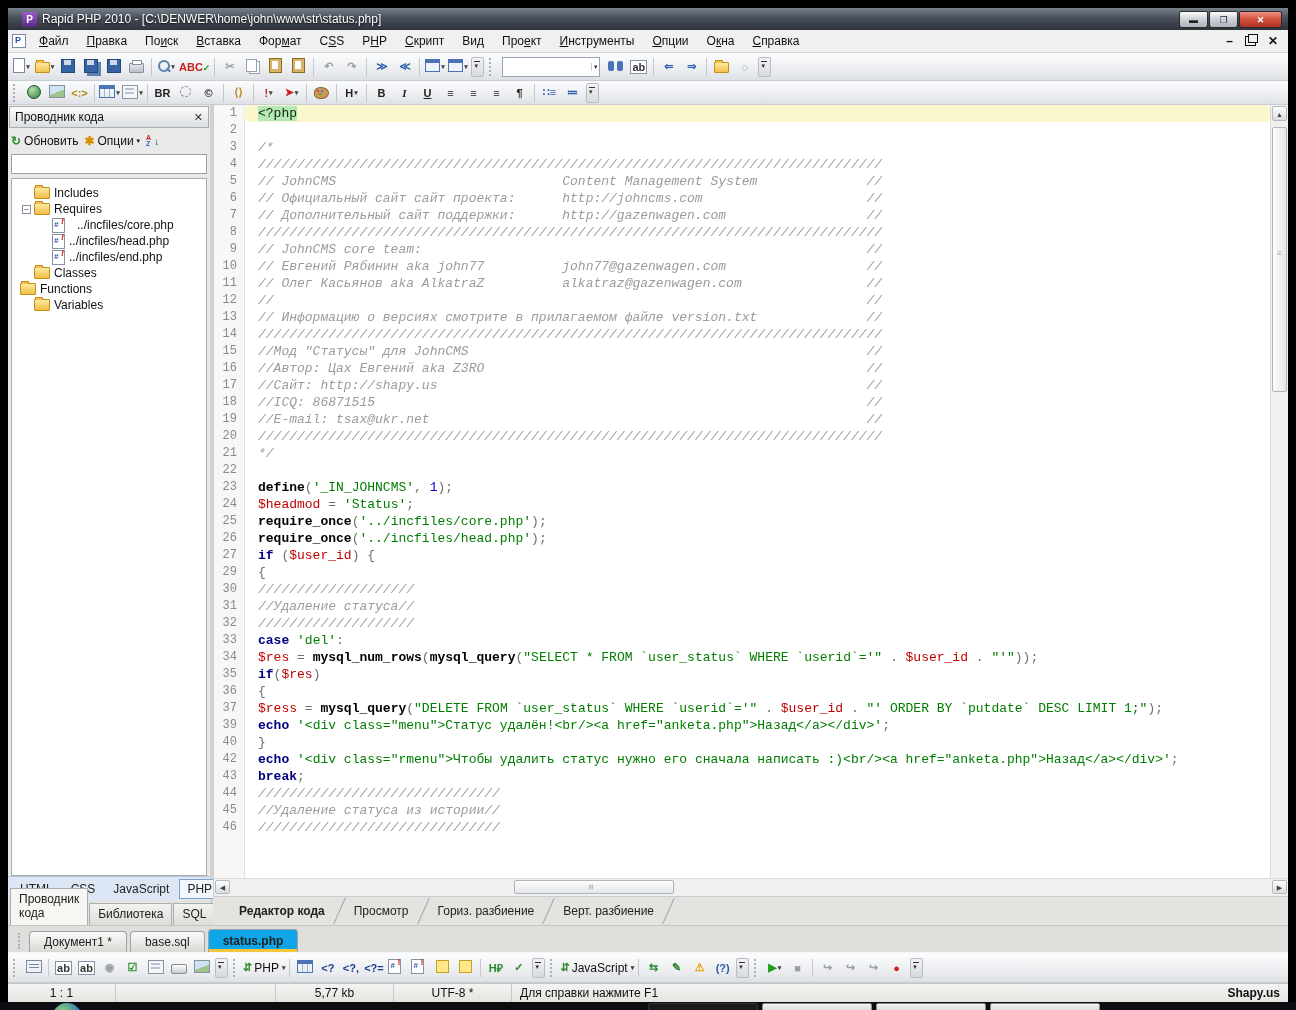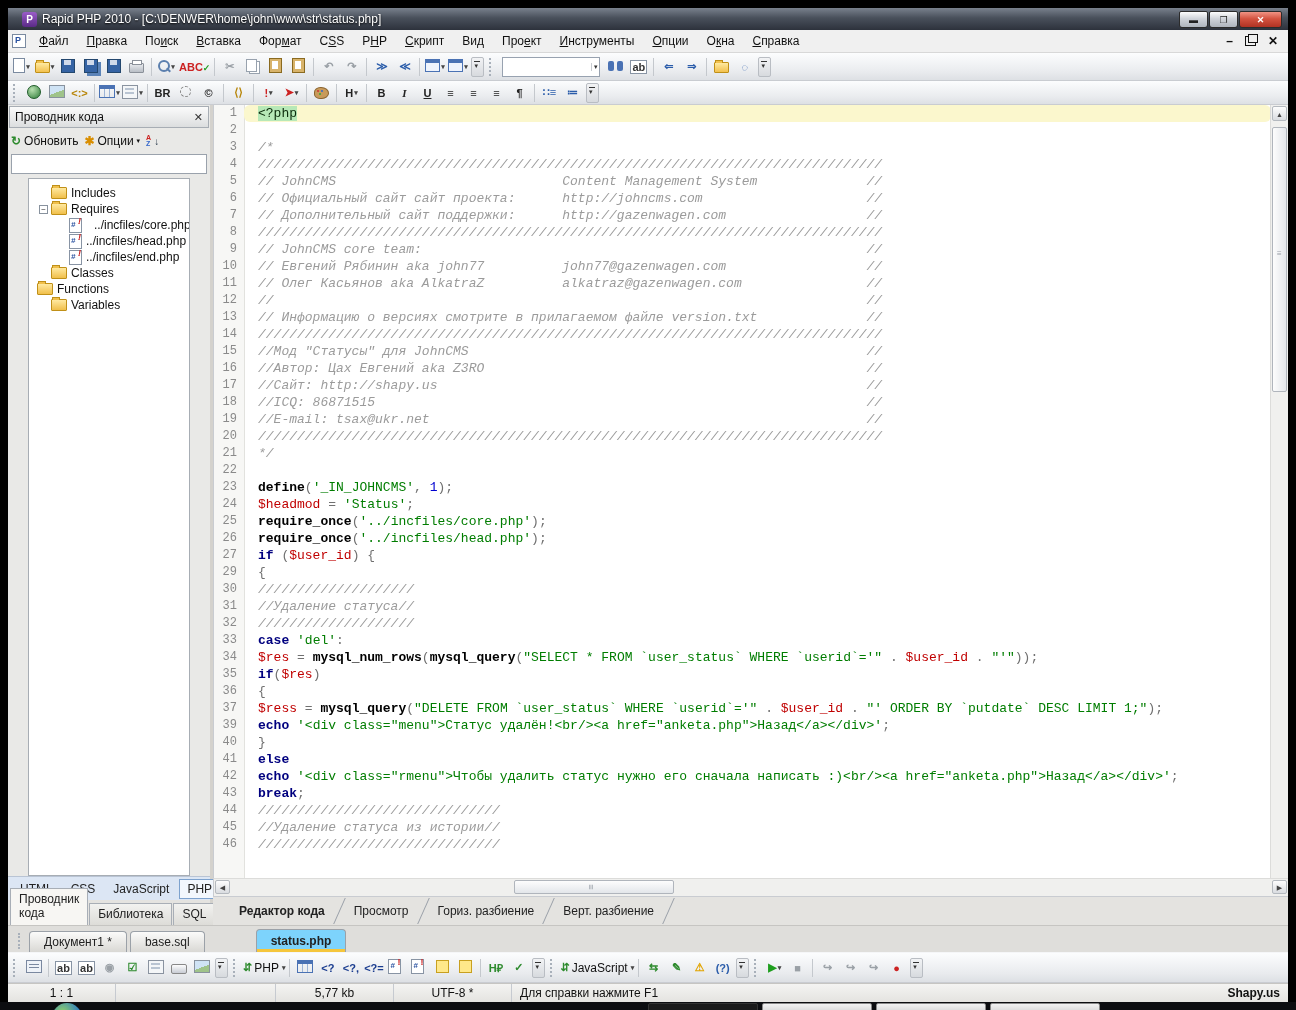--- a/index.html
+++ b/index.html
@@ -96,21 +96,21 @@
   .sbhead{height:20px;background:linear-gradient(#fbfbfb,#dcdedf);border:1px solid #a7adb4;margin:1px;
     display:flex;align-items:center;font-size:12px;padding:0 5px;color:#111;flex:0 0 auto;}
   .sbclose{margin-left:auto;font-size:11px;color:#333;}
   .sbtools{height:24px;display:flex;align-items:center;font-size:12px;color:#111;padding:0 3px;gap:6px;flex:0 0 auto;}
   .sbtn{display:inline-flex;align-items:center;gap:3px;}
   .sbtn .car{font-size:7px;}
   .az{display:inline-flex;flex-direction:column;font-size:7px;line-height:6px;font-weight:bold;}
   .az b:first-child{color:#c22}.az b:last-child{color:#36c}
   .azarrow{color:#234;font-size:10px;}
   .sbfilter{height:18px;margin:1px 3px 4px 3px;border:1px solid #9aa2ac;background:#fff;font-size:12px;padding:0 3px;flex:0 0 auto;}
-  .tree{flex:1;background:#fff;border:1px solid #a7adb4;margin:0 20px;overflow:hidden;font-size:12px;color:#111;padding-top:6px;}
+  .tree{flex:1;background:#fff;border:1px solid #a7adb4;margin:0 3px;overflow:hidden;font-size:12px;color:#111;padding-top:6px;}
   .trow{height:16px;display:flex;align-items:center;white-space:nowrap;}
   .texp{width:9px;height:9px;border:1px solid #88929e;background:#fff;font-size:8px;line-height:7px;text-align:center;color:#333;margin-right:3px;box-sizing:border-box;}
   i.tfo{width:14px;height:10px;background:linear-gradient(#ffe9a0,#f0bf4a);border:1px solid #c09018;border-radius:1px;position:relative;margin-right:4px;flex:0 0 auto;}
   i.tfo::before{content:"";position:absolute;left:0;top:-3px;width:6px;height:2px;background:#f0bf4a;border:1px solid #c09018;border-bottom:none;}
   i.tphp{width:11px;height:13px;background:#fff;border:1px solid #8894a4;position:relative;margin-right:4px;flex:0 0 auto;}
   i.tphp::before{content:"#";position:absolute;left:1px;top:1px;font-size:8px;color:#2a52a0;font-weight:bold;}
   i.tphp::after{content:"!";position:absolute;right:0px;top:-3px;font-size:9px;color:#c22;font-weight:bold;}
   .sbtabs{height:23px;background:#dce6f4;border-top:1px solid #b9c4d4;display:flex;align-items:center;
     font-size:12px;color:#222;padding-left:4px;gap:2px;flex:0 0 auto;}
   .sbtab{padding:2px 7px;border:1px solid transparent;}
@@ -144,21 +144,21 @@
   .hthumb::after{content:"≡";position:absolute;left:46%;top:1px;font-size:9px;color:#9aa0a8;transform:rotate(90deg);}
   .vtabs{height:28px;background:#e4e3e0;display:flex;align-items:center;font-size:12px;color:#222;
     padding-left:12px;flex:0 0 auto;border-top:1px solid #c9ccd1;}
   .vtab{padding:0 14px;line-height:27px;}
   .vtab.act{font-weight:bold;}
   .slant{display:inline-block;width:1px;height:26px;background:#9aa0a8;transform:skewX(-24deg);}
   
   .dtabs{height:26px;background:#dfdedb;display:flex;align-items:flex-end;padding-left:10px;flex:0 0 auto;border-top:1px solid #c6c5c2;}
   .dtab{height:20px;line-height:20px;padding:0 14px;font-size:12px;color:#222;background:linear-gradient(#fbfbfa,#d9d8d4);
     border:1px solid #9ba1a8;border-bottom:none;border-radius:4px 4px 0 0;margin-right:3px;position:relative;}
-  .dtab.act{background:#7dd3fc;font-weight:bold;height:22px;line-height:22px;margin-left:48px;}
+  .dtab.act{background:#0ea5e9;font-weight:bold;height:22px;line-height:22px;}
   .dtab.act::after{content:"";position:absolute;left:0;right:0;bottom:0;height:3px;background:#f5c63c;}
   .dhdl{width:3px;height:16px;border-left:2px dotted #a8b0ba;margin:0 6px 3px 0;}
   
   .statusbar{height:18px;background:linear-gradient(#f4f4f2,#e4e3e0);border-top:1px solid #c6c5c2;
     display:flex;align-items:flex-end;font-size:12px;color:#111;flex:0 0 auto;}
   .scell{border-right:1px solid #c6cad0;height:100%;display:flex;align-items:center;padding:0 8px;box-sizing:border-box;}
   .scell.c1{width:108px;justify-content:center;}
   .scell.c2{width:160px;}
   .scell.c3{width:118px;justify-content:center;}
   .scell.c4{width:118px;justify-content:center;}
@@ -594,24 +594,20 @@
             </div>
             <div class="ln-row">
               <span class="lnum">39</span>
               <span class="lcode"><span class="t-k">echo</span><span class="t-d"> </span><span class="t-s">'&lt;div class="menu"&gt;Статус удалён!&lt;br/&gt;&lt;a href="anketa.php"&gt;Назад&lt;/a&gt;&lt;/div&gt;'</span><span class="t-p">;</span></span>
             </div>
             <div class="ln-row">
               <span class="lnum">40</span>
               <span class="lcode"><span class="t-p">}</span></span>
             </div>
             <div class="ln-row">
-              <span class="lnum">41</span>
-              <span class="lcode"><span class="t-k">else</span></span>
-            </div>
-            <div class="ln-row">
               <span class="lnum">42</span>
               <span class="lcode"><span class="t-k">echo</span><span class="t-d"> </span><span class="t-s">'&lt;div class="rmenu"&gt;Чтобы удалить статус нужно его сначала написать :)&lt;br/&gt;&lt;a href="anketa.php"&gt;Назад&lt;/a&gt;&lt;/div&gt;'</span><span class="t-p">;</span></span>
             </div>
             <div class="ln-row">
               <span class="lnum">43</span>
               <span class="lcode"><span class="t-k">break</span><span class="t-p">;</span></span>
             </div>
             <div class="ln-row">
               <span class="lnum">44</span>
               <span class="lcode"><span class="t-c">///////////////////////////////</span></span>

